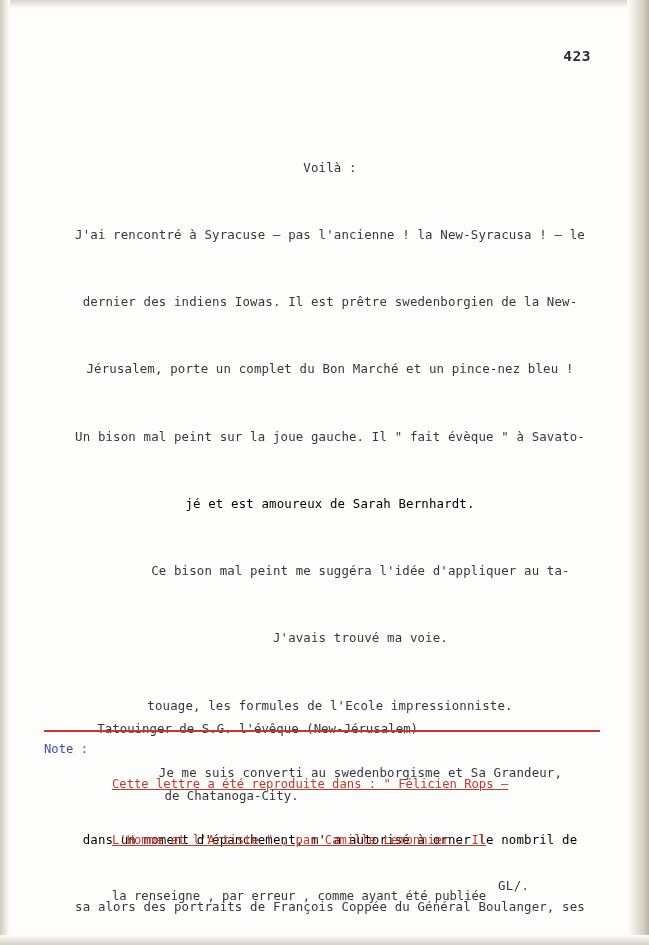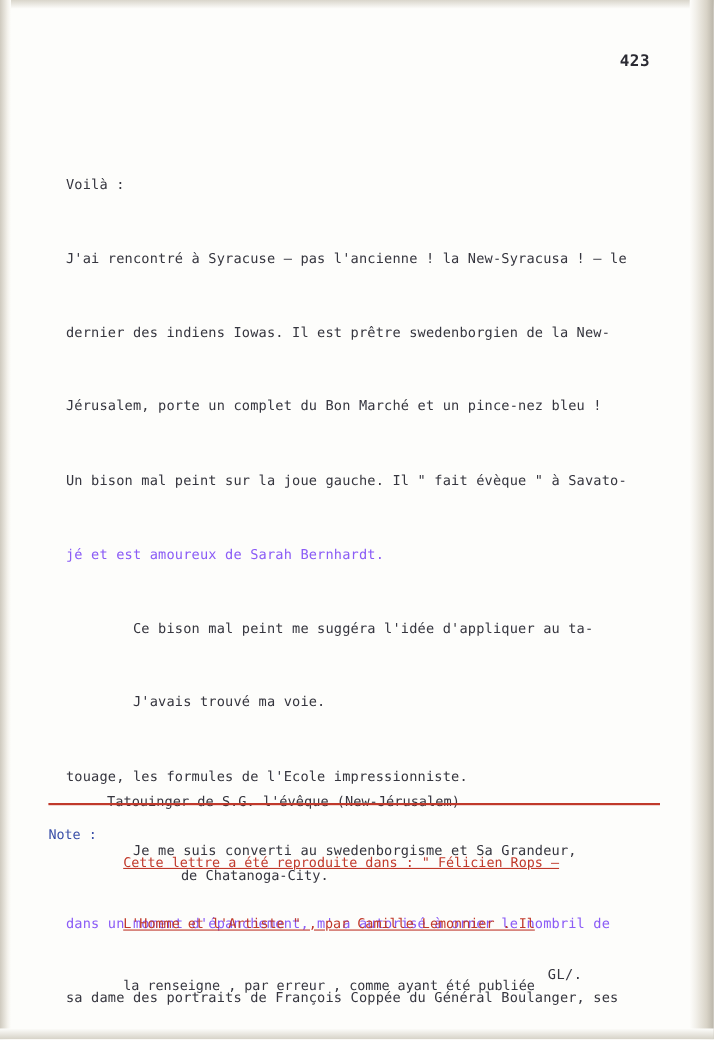--- a/index.html
+++ b/index.html
@@ -63,23 +63,24 @@
     width: 540px;
     color: #36363f;
     font-size: 12.4px;
     line-height: 22.4px;
     letter-spacing: 0.15px;
     white-space: pre-wrap;
   }
   .typed-body .line {
     white-space: pre;
     display: block;
+    text-align: center;
   }
   .typed-body .line.faded {
-    color: #8b5cf6;
+    color: #000000;
   }
 
   .signature-block {
     position: absolute;
     left: 60px;
     top: 628px;
     width: 540px;
     color: #36363f;
     font-size: 12.4px;
     line-height: 22.4px;
@@ -100,21 +101,21 @@
     left: 44px;
     top: 738px;
     width: 560px;
     font-size: 12.2px;
     line-height: 18.6px;
     color: #c0392b;
   }
   .note-label {
     position: absolute;
     left: 0;
-    top: 12px;
+    top: 2px;
     color: #3a4fa8;
     font-size: 12.2px;
     white-space: pre;
   }
   .note-text {
     margin-left: 68px;
     white-space: pre;
   }
   .note-text .line { display: block; white-space: pre; }
   .note-text .ul { text-decoration: underline; }
@@ -146,21 +147,21 @@
     <span class="line">J'ai rencontré à Syracuse – pas l'ancienne ! la New-Syracusa ! – le</span>
     <span class="line">dernier des indiens Iowas. Il est prêtre swedenborgien de la New-</span>
     <span class="line">Jérusalem, porte un complet du Bon Marché et un pince-nez bleu !</span>
     <span class="line">Un bison mal peint sur la joue gauche. Il " fait évèque " à Savato-</span>
     <span class="line faded">jé et est amoureux de Sarah Bernhardt.</span>
     <span class="line">        Ce bison mal peint me suggéra l'idée d'appliquer au ta-</span>
     <span class="line">        J'avais trouvé ma voie.</span>
     <span class="line">touage, les formules de l'Ecole impressionniste.</span>
     <span class="line">        Je me suis converti au swedenborgisme et Sa Grandeur,</span>
     <span class="line faded">dans un moment d'épanchement, m' a autorisé à orner le nombril de</span>
-    <span class="line">sa dame des portraits de François Coppée du Général Boulanger, ses</span>
+    <span class="line">sa alors des portraits de François Coppée du Général Boulanger, ses</span>
     
     
     
     
     
     
     
     
     
     

